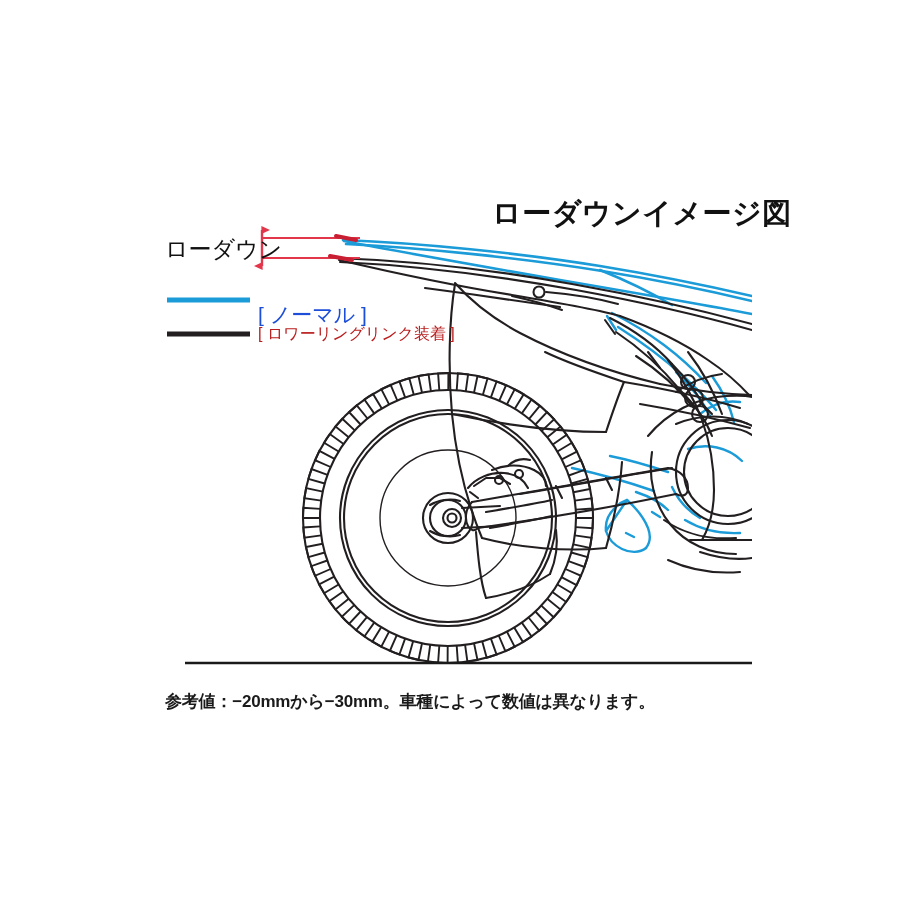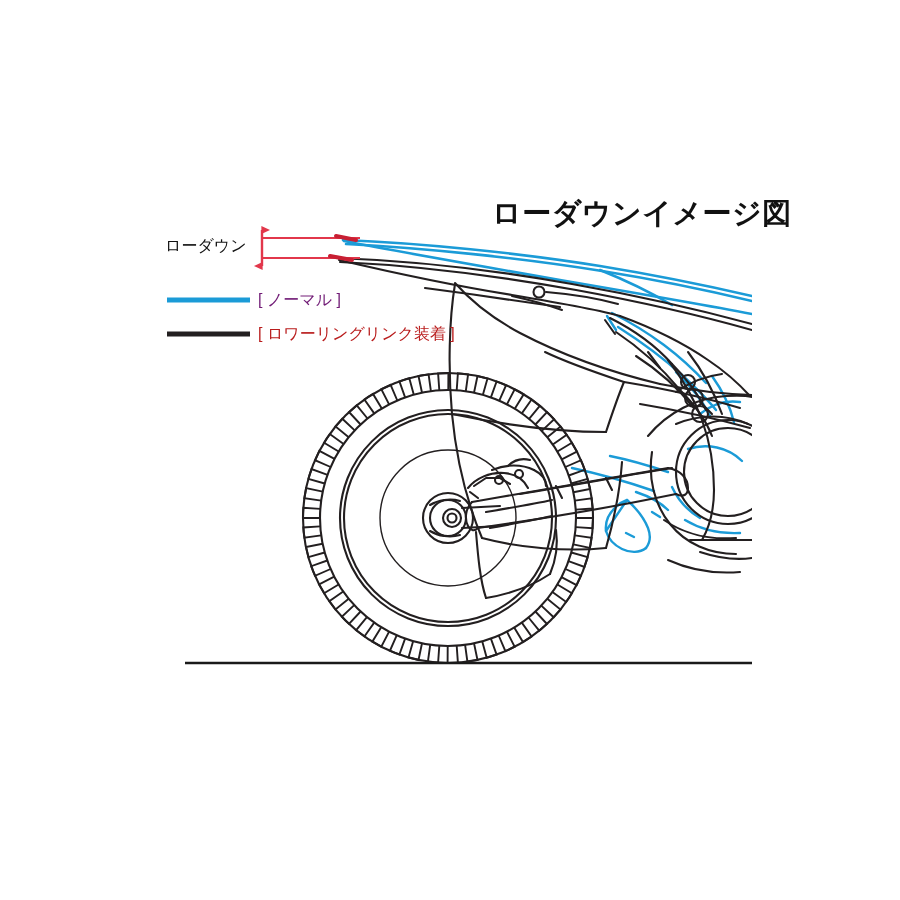--- a/index.html
+++ b/index.html
@@ -40,29 +40,29 @@
     left: 492px;
     top: 199px;
     font-size: 29px;
     font-weight: bold;
     letter-spacing: 0.5px;
     color: #111111;
   }
   #lowdown-label {
     left: 165px;
     top: 238px;
-    font-size: 16px;
+    font-size: 23px;
     font-weight: normal;
     color: #111111;
   }
   #legend-normal-label {
     left: 258px;
-    top: 292px;
-    font-size: 16px;
-    color: #701a75;
+    top: 304px;
+    font-size: 21px;
+    color: #1d4ed8;
   }
   #legend-lowered-label {
     left: 258px;
     top: 326px;
     font-size: 16px;
     color: #b91c1c;
   }
   #reference-note {
     left: 165px;
     top: 693px;
@@ -304,15 +304,16 @@
   </svg>
 
   <div class="txt" id="title-text">ローダウンイメージ図</div>
 
   <div class="txt" id="lowdown-label">ローダウン</div>
 
   <div class="txt" id="legend-normal-label">[ ノーマル ]</div>
 
   <div class="txt" id="legend-lowered-label">[ ロワーリングリンク装着 ]</div>
 
+  <div class="txt" id="reference-note">参考値：−20mmから−30mm。車種によって数値は異なります。</div>
 
 
 </div>
 
 </body></html>

